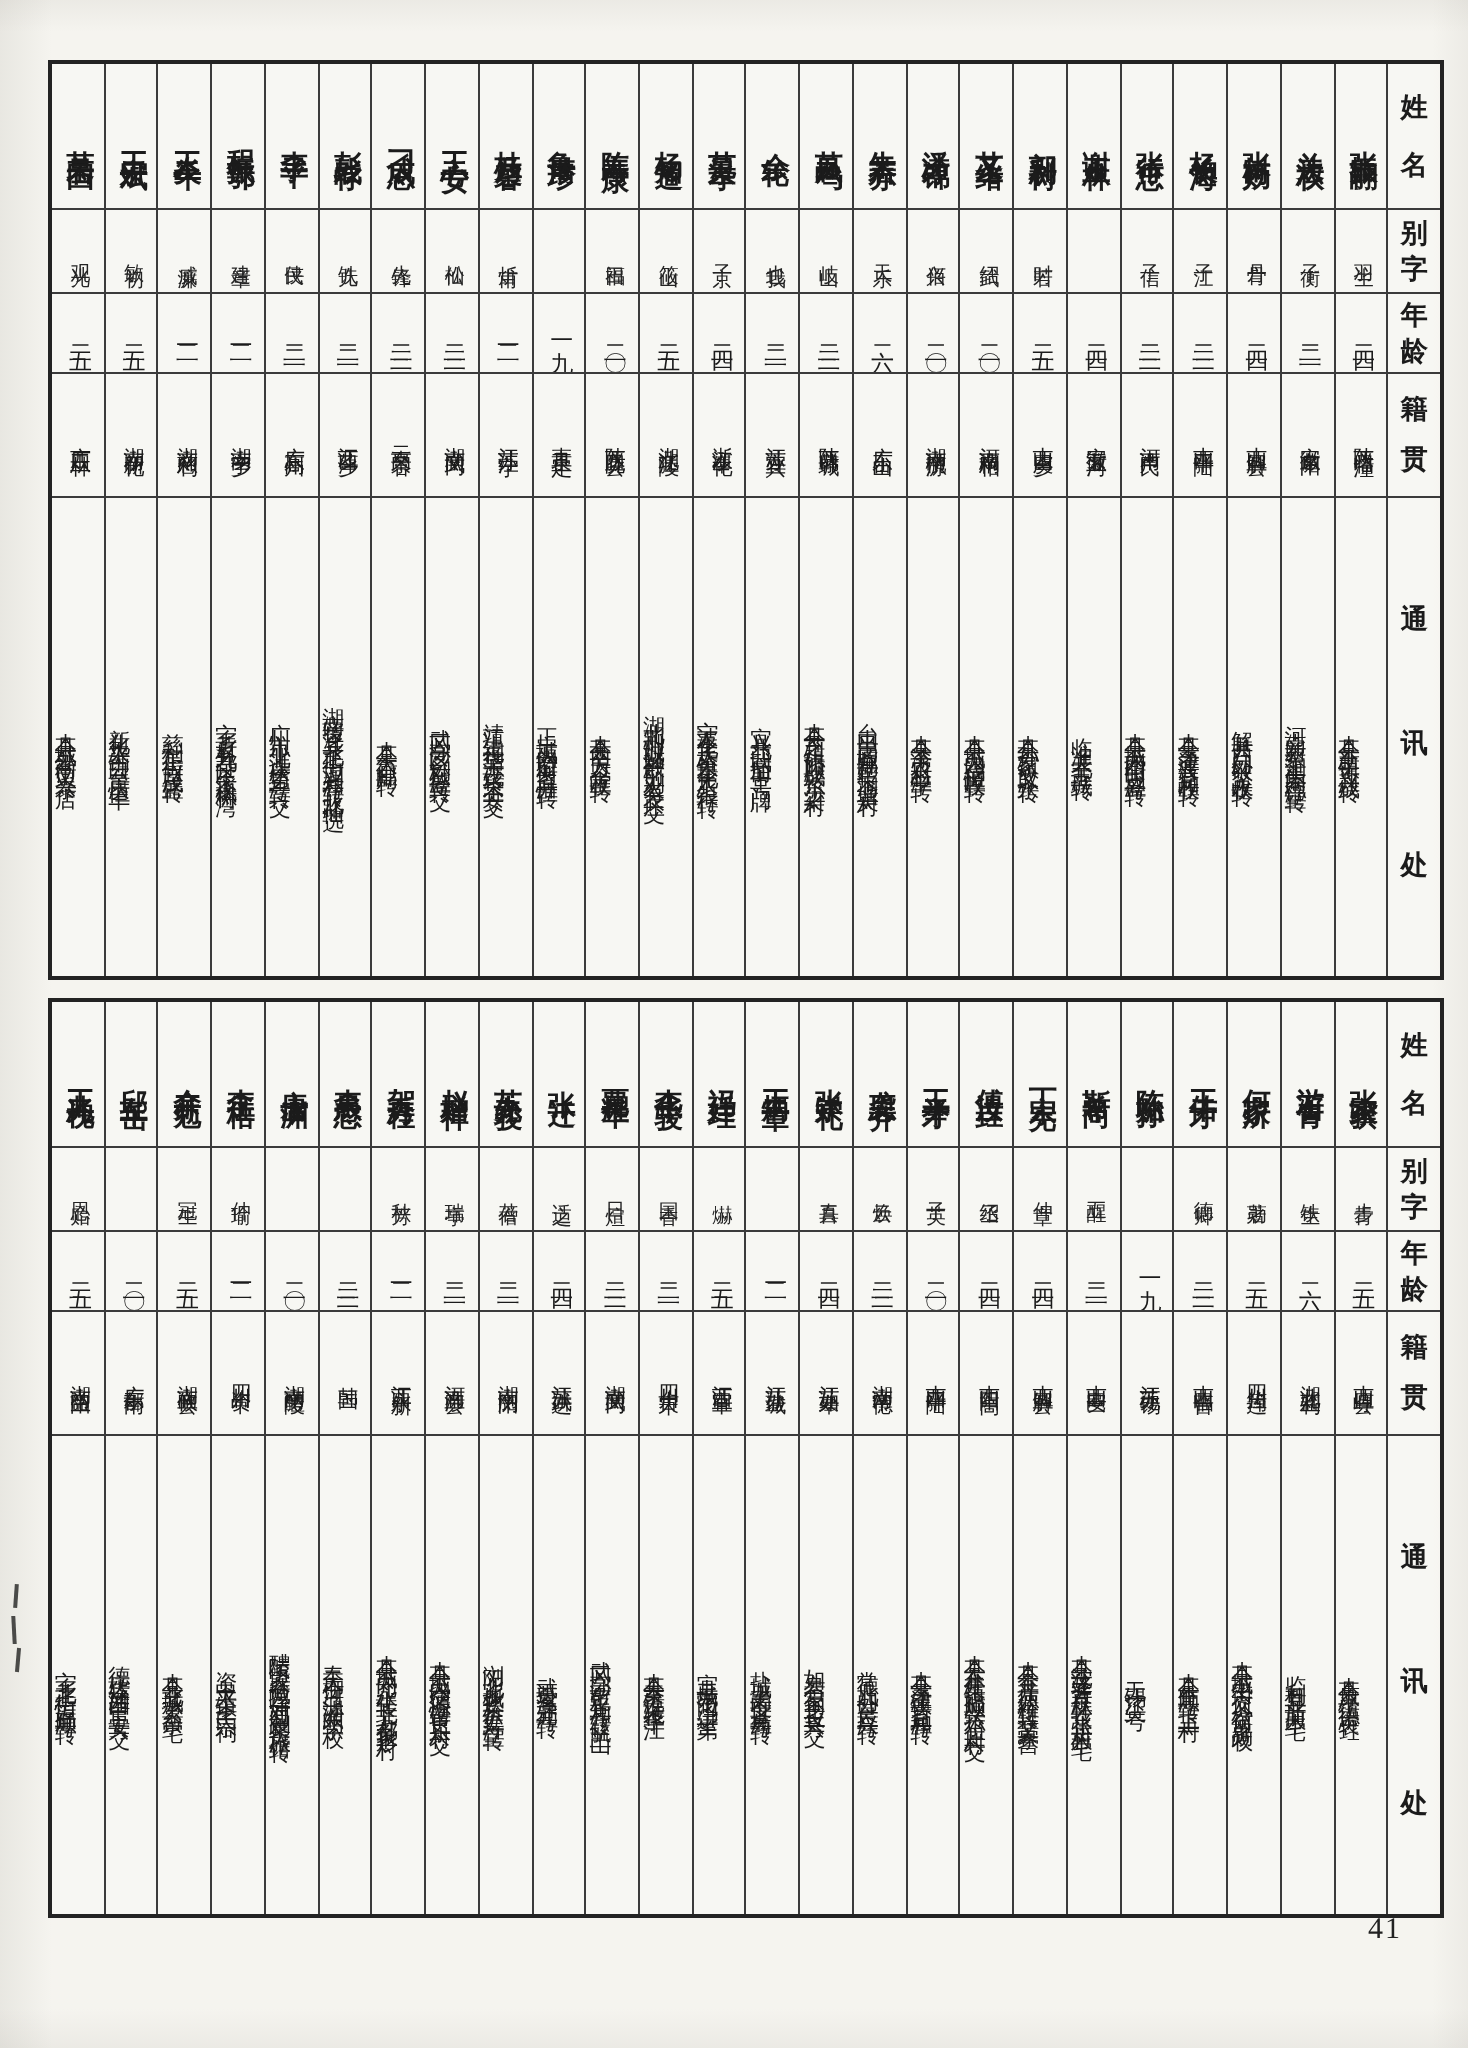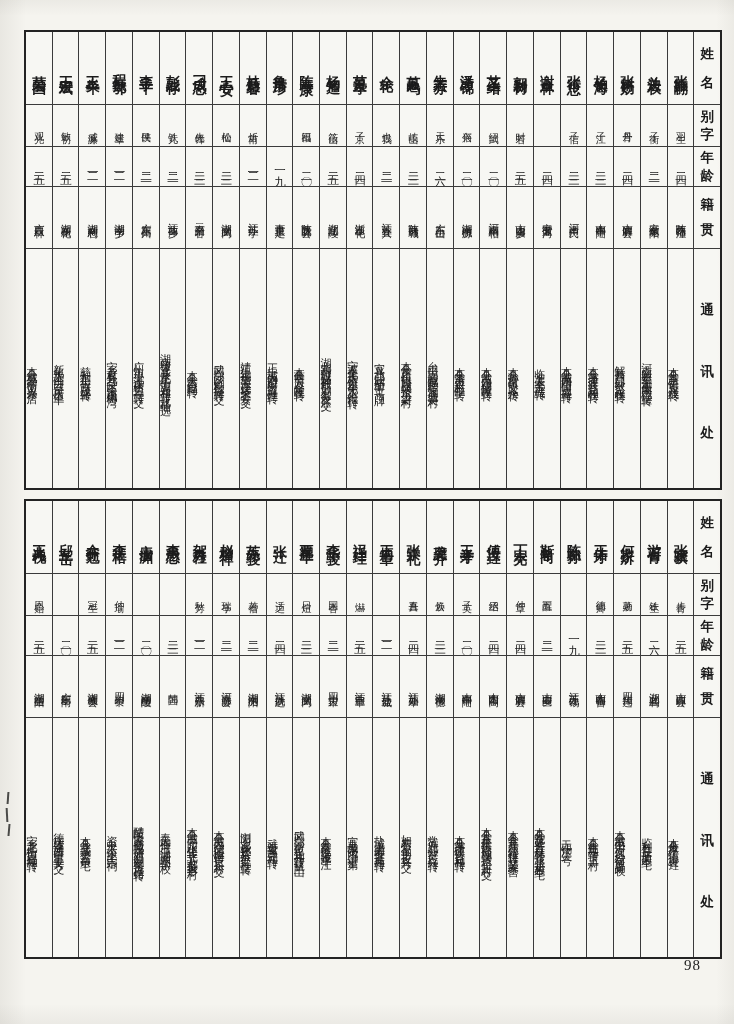--- a/index.html
+++ b/index.html
@@ -966,13 +966,13 @@
       <div class="cellbox r-addr">
         <span class="vtext c-addr">宁乡北正街恒福顺号转</span>
       </div>
     </div>
   </div>
 
 <div class="margin-mark mark-1"></div>
 <div class="margin-mark mark-2"></div>
 <div class="margin-mark mark-3"></div>
 
-<span class="page-number">98</span>
+<span class="page-number">41</span>
 
 </body></html>

